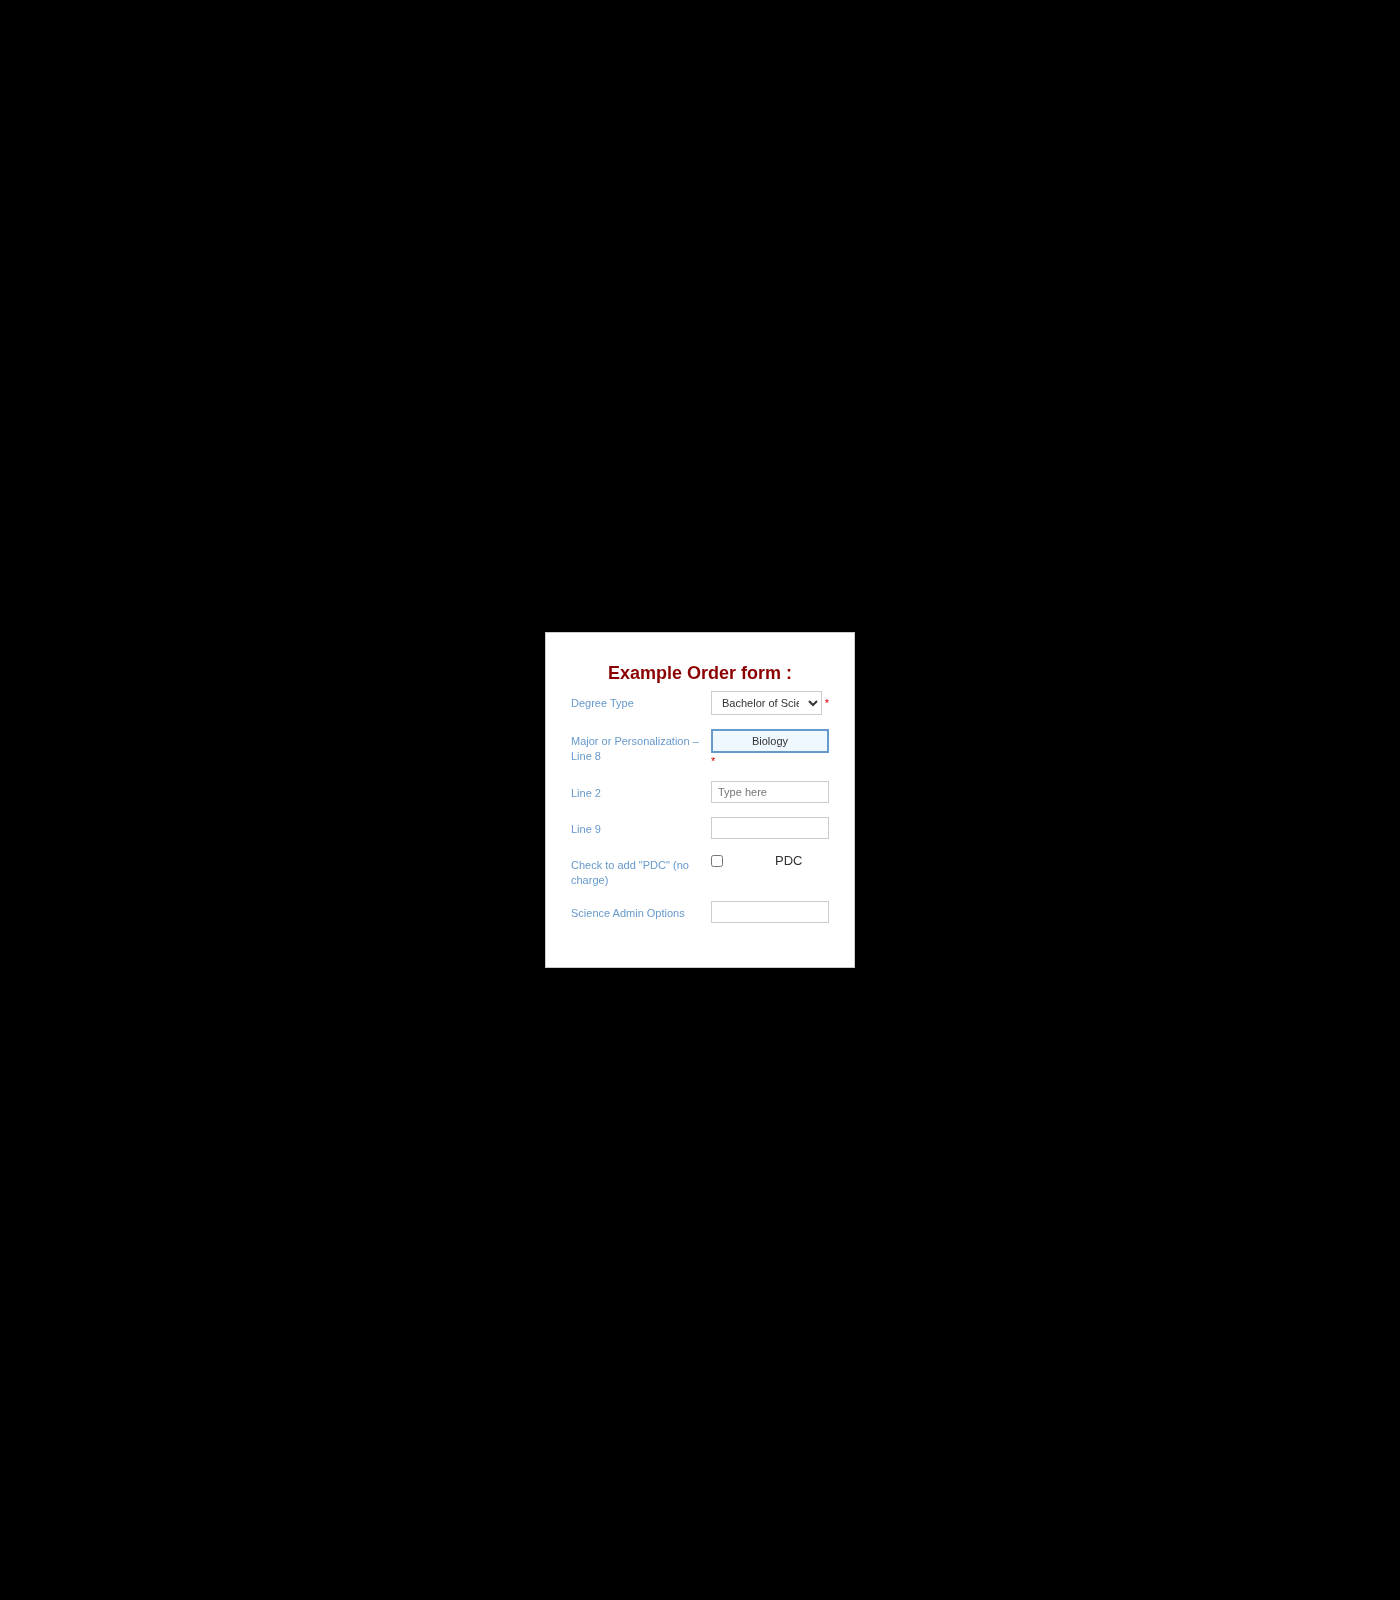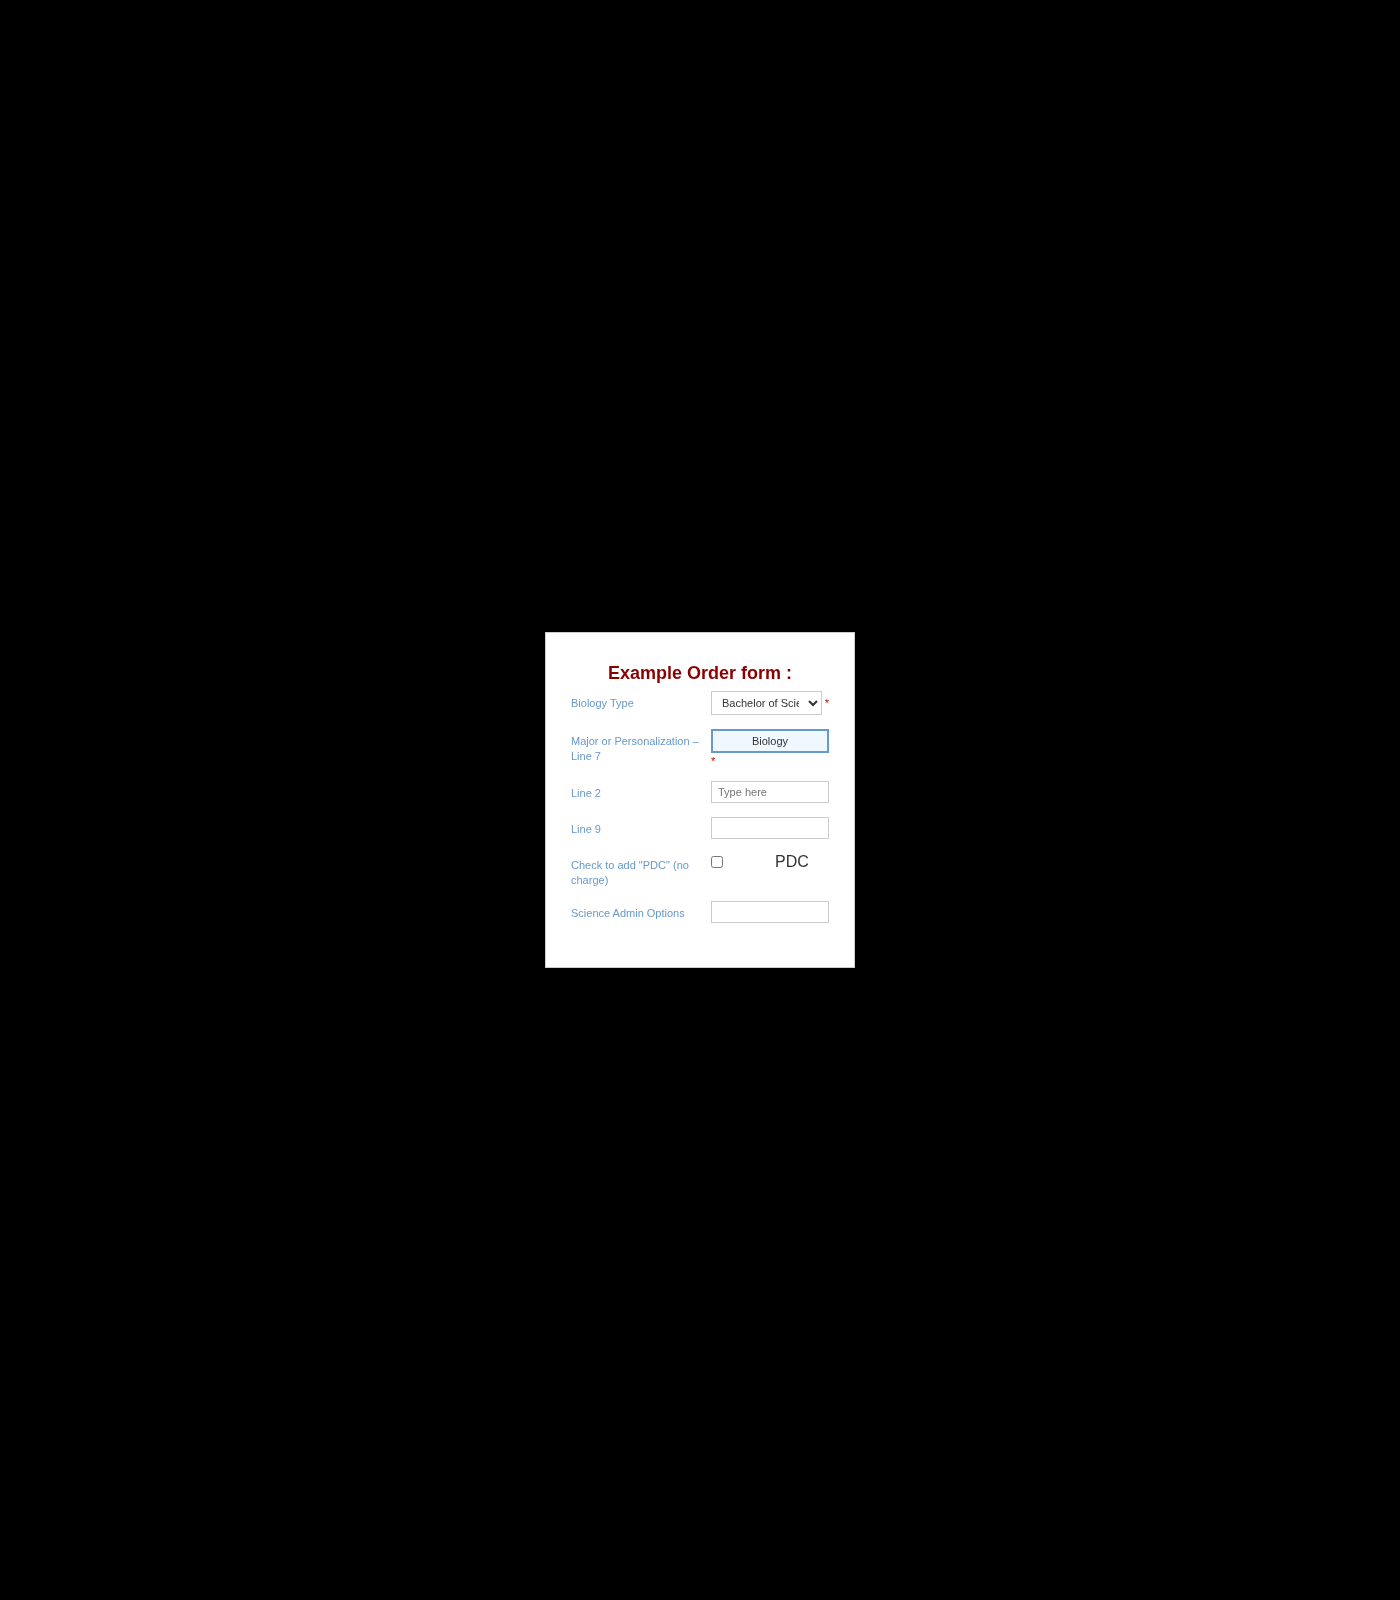--- a/index.html
+++ b/index.html
@@ -87,21 +87,21 @@
       align-items: center;
     }
 
     .pdc-row input[type="checkbox"] {
       margin-right: 4px;
       width: 12px;
       height: 12px;
     }
 
     .pdc-text {
-      font-size: 16px;
+      font-size: 13px;
       color: #333333;
       padding-left: 48px;
     }
 
     select {
       -webkit-appearance: auto;
       appearance: auto;
     }
 
     .degree-field-wrapper {
@@ -114,36 +114,36 @@
     }
   </style>
 </head>
 <body>
 
 <div class="form-container">
 
   <div class="form-title">Example Order form :</div>
 
   <div class="form-row">
-    <div class="form-label">Biology Type</div>
+    <div class="form-label">Degree Type</div>
     <div class="form-field">
       <div class="degree-field-wrapper">
         <select>
           <option>Bachelor of Science</option>
           <option>Master of Science</option>
           <option>Associate of Arts</option>
           <option>Doctor of Philosophy</option>
         </select>
         <span class="required-star">*</span>
       </div>
     </div>
   </div>
 
   <div class="form-row">
-    <div class="form-label">Major or Personalization – Line 7</div>
+    <div class="form-label">Major or Personalization – Line 8</div>
     <div class="form-field">
       <input type="text" class="highlighted" value="Biology" style="">
       <div class="sub-star">*</div>
     </div>
   </div>
 
   <div class="form-row">
     <div class="form-label">Line 2</div>
     <div class="form-field">
       <input type="text" placeholder="Type here" style="">

